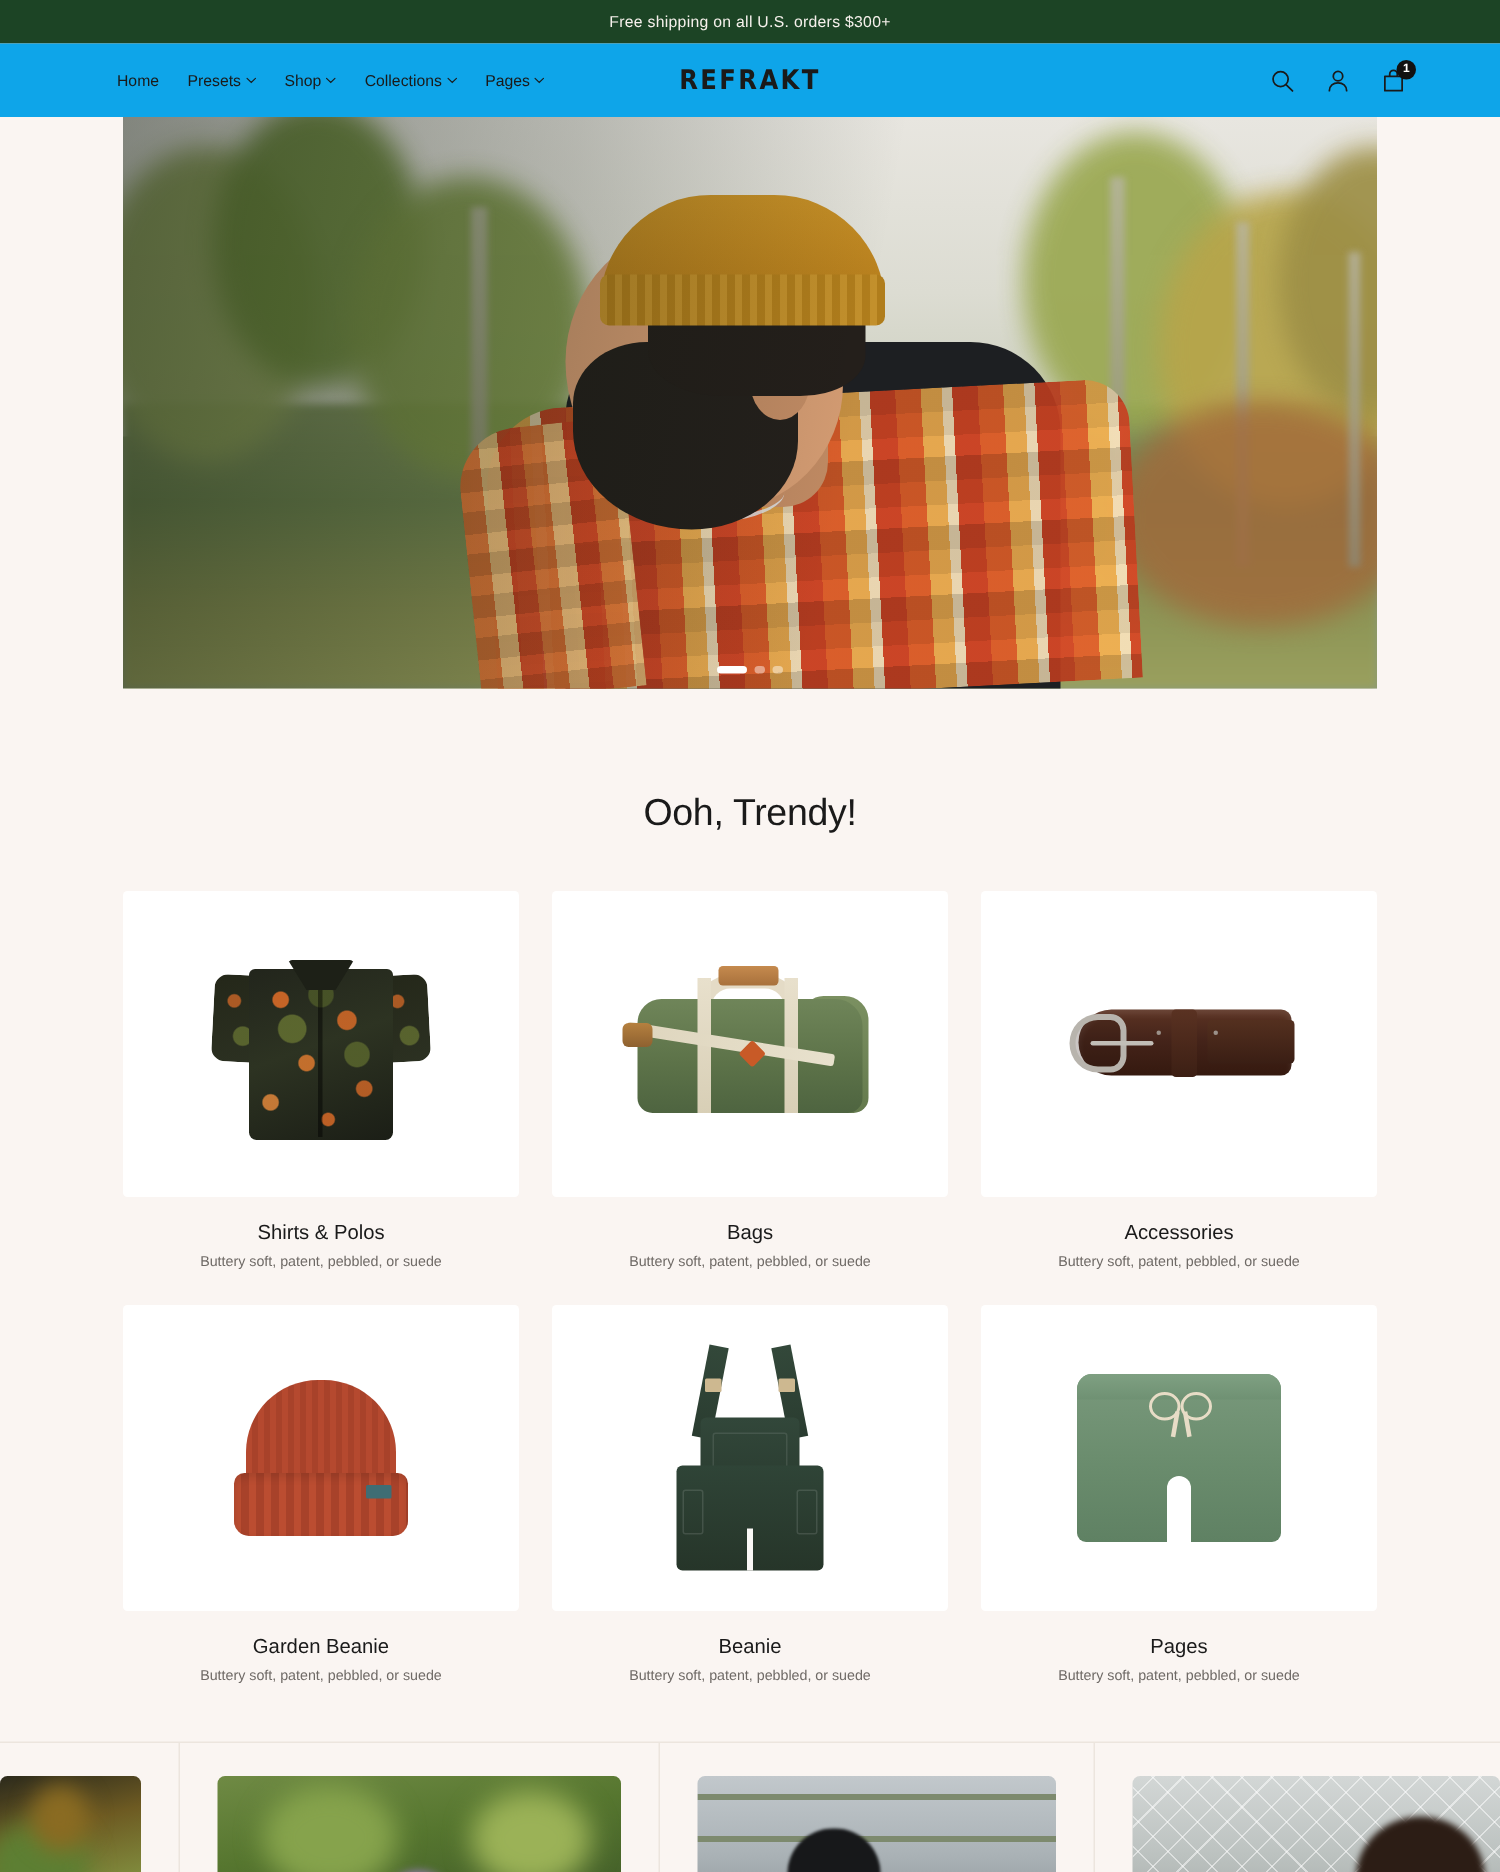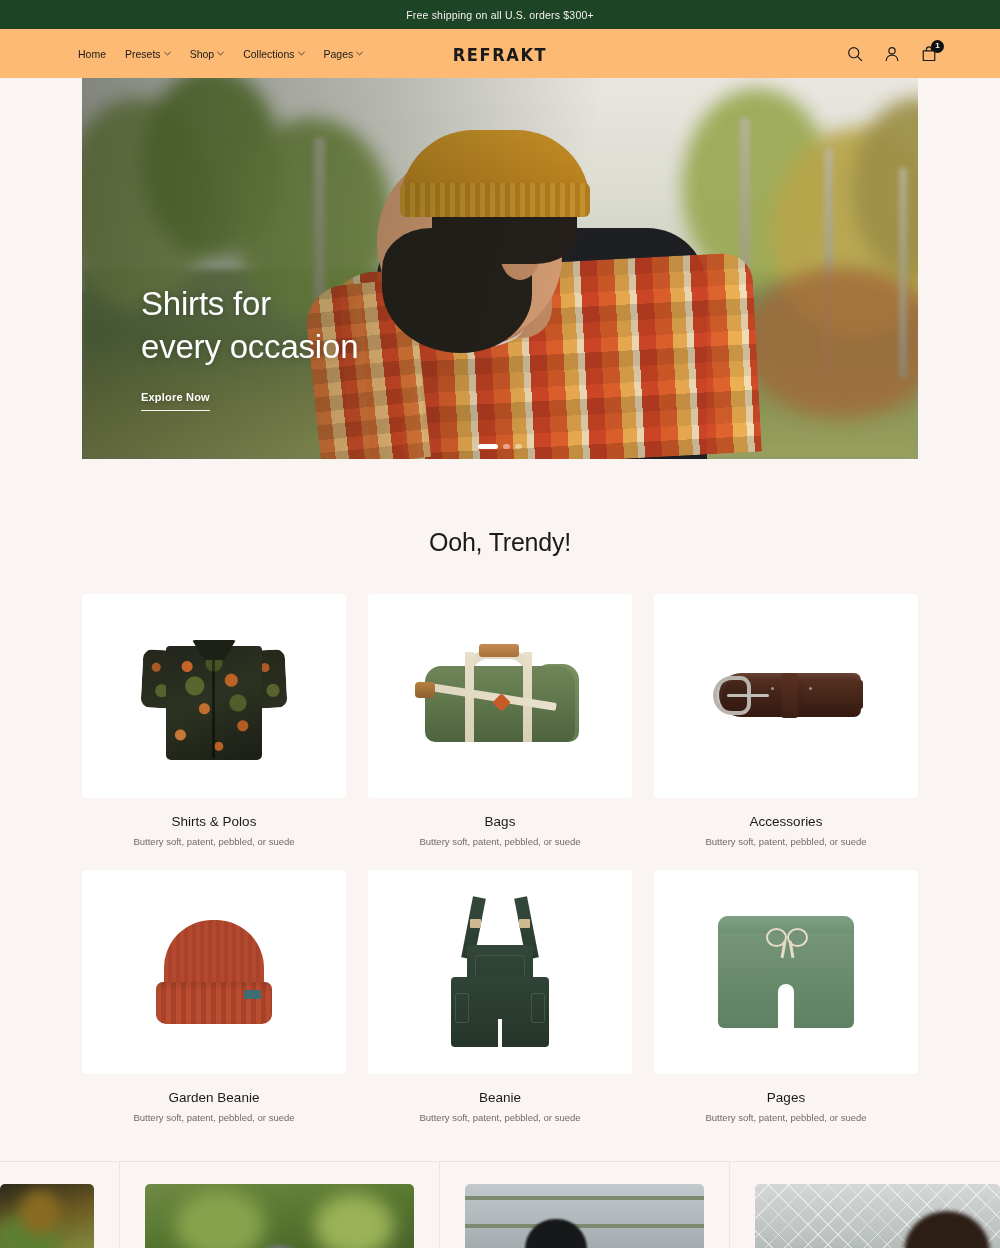--- a/index.html
+++ b/index.html
@@ -17,21 +17,21 @@
     background:#1c4425;
     color:#f6f1ec;
     display:flex; align-items:center; justify-content:center;
     font-size:10.5px;
     letter-spacing:.2px;
   }
 
   
   .header {
     height:49px;
-    background:#fdba74;
+    background:#0ea5e9;
     display:flex; align-items:center;
     padding:0 62px 0 78px;
     position:relative;
   }
   .nav { display:flex; align-items:center; gap:19px; }
   .nav-item {
     font-size:10.5px; color:#1a1a1a;
     display:flex; align-items:center; gap:3px;
     cursor:pointer; white-space:nowrap;
   }
@@ -495,27 +495,20 @@
       <div class="face"></div>
       <div class="beard"></div>
       <div class="ear"></div>
       <div class="hair"></div>
       <div class="beanie">
           <span class="beanie-tag"></span>
         </div>
     </div>
     <div class="hero-shade"></div>
 
-    <div class="hero-copy">
-      <div class="hero-title">
-        <div>Shirts for</div>
-        <div>every occasion</div>
-      </div>
-      <div class="hero-cta">Explore Now</div>
-    </div>
 
     <div class="hero-dots">
       <span class="dot active"></span>
       <span class="dot"></span>
       <span class="dot"></span>
     </div>
   </div>
 </div>
 
 <h2 class="section-title">Ooh, Trendy!</h2>

